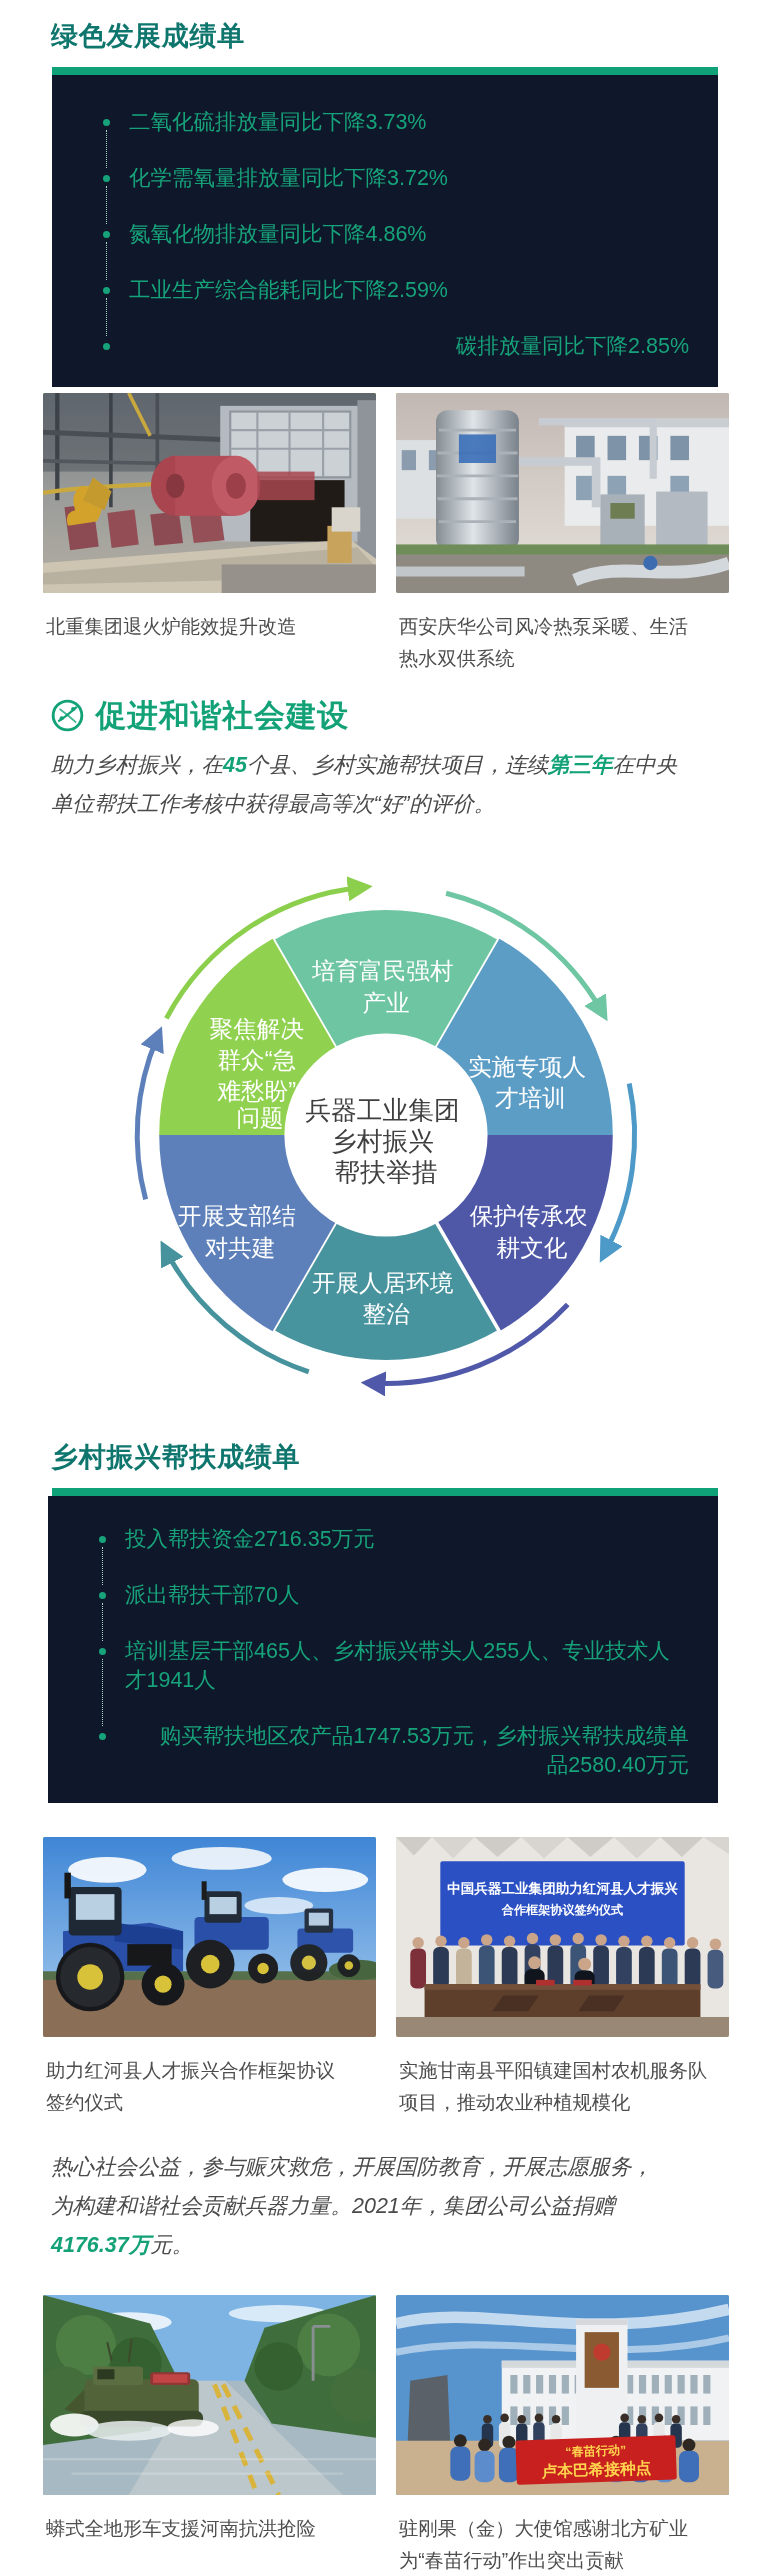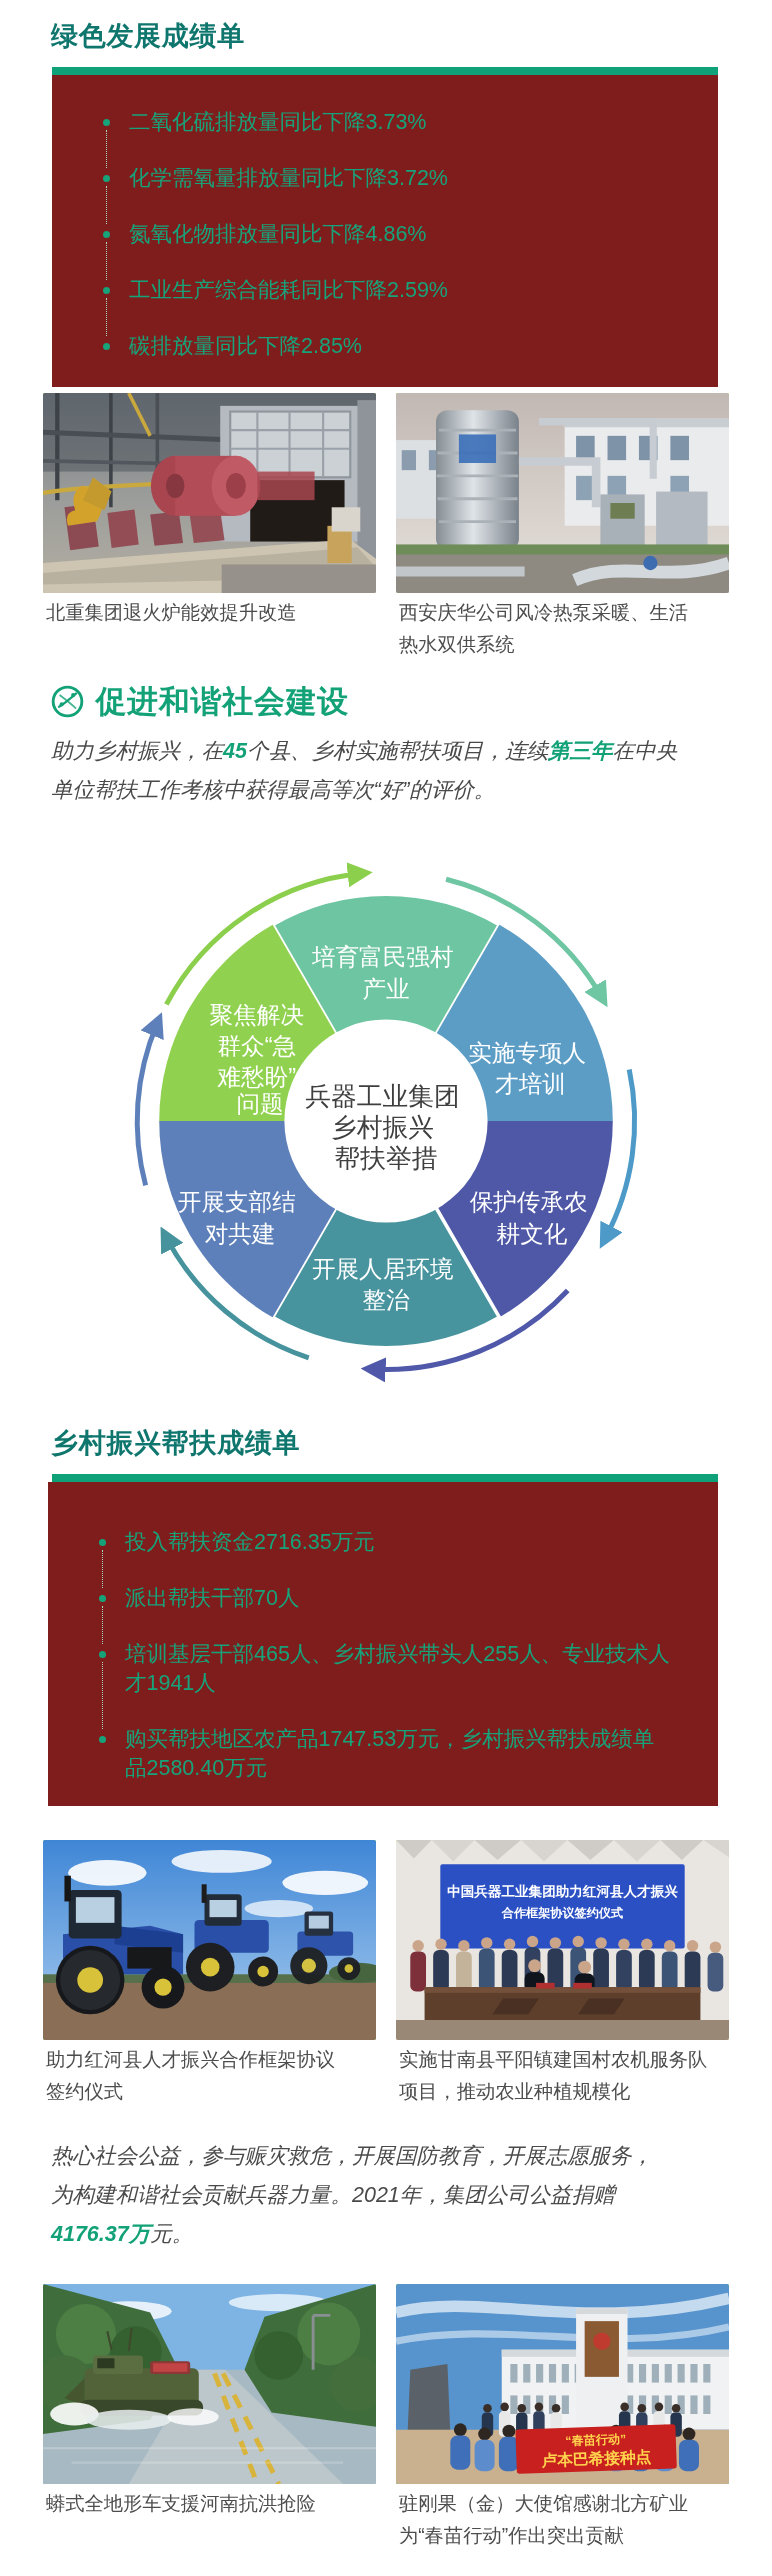--- a/index.html
+++ b/index.html
@@ -12,45 +12,45 @@
   .page { width:772px; padding-top:20px; }
 
   
   .sec-title {
     margin-left:51px; font-size:27px; font-weight:bold; color:#0f766e;
     letter-spacing:0.7px; line-height:1.2;
   }
   .green-bar { height:8.6px; background:#0fa278; margin:14.3px 54px 0 52px; }
 
   
-  .stat-box { background:#7f1d1d; margin:0 54px 0 52px; padding:33px 29px 26px 77px; }
+  .stat-box { background:#0f172a; margin:0 54px 0 52px; padding:33px 29px 26px 77px; }
   .stat-box ul { list-style:none; }
   .stat-box li { position:relative; margin-bottom:27px; }
-  .stat-box li:last-child { margin-bottom:0; }
+  .stat-box li:last-child { margin-bottom:0;text-align:right; }
   .stat-text {
     font-size:21.5px; line-height:29px; color:#17a37a; font-weight:500;
     white-space:pre-line; display:block;
   }
   .stat-box li::before {
     content:''; position:absolute; left:-26px; top:10.7px;
     width:7.2px; height:7.2px; border-radius:50%; background:#17a37a;
   }
   .stat-box li:not(:last-child)::after {
     content:''; position:absolute; left:-23px; top:21.5px; bottom:-31px;
     border-left:1.4px dotted #a9d8c5;
   }
 
   
   .photo-row { display:flex; gap:20px; margin:5.7px 43px 0 43px; }
   .photo-card {
     width:333px; height:200px; border-radius:2px; overflow:hidden;
     background:#84cc16; flex:none;
   }
   .photo-card svg { display:block; width:100%; height:100%; }
-  .caption-row { display:flex; gap:20px; margin:4px 43px 0 43px; }
+  .caption-row { display:flex; gap:20px; margin:18px 43px 0 43px; }
   .caption {
     width:333px; flex:none; font-size:19.3px; line-height:32px; color:#4d4d4d;
     white-space:pre-line; padding-left:2.9px;
   }
 
   
   .harmony-head { display:flex; align-items:center; gap:11.4px; margin:20px 0 0 51px; }
   .harmony-head .icon { width:33px; height:33px; flex:none; }
   .harmony-title { font-size:31px; font-weight:bold; color:#13a277; letter-spacing:0.7px; }
 
@@ -283,21 +283,21 @@
       <path d="M730,308 A348,348 0 0 1 697,543" fill="none" stroke-width="7" marker-end="url(#mS)" stroke="#4d9ac9"></path>
       <path d="M644,617 A348,348 0 0 1 372,727" fill="none" stroke-width="7" marker-end="url(#mI)" stroke="#5059a9"></path>
       <path d="M282,711 A348,348 0 0 1 83,543" fill="none" stroke-width="7" marker-end="url(#mT)" stroke="#46939e"></path>
       <path d="M54,470 A348,348 0 0 1 70,244" fill="none" stroke-width="7" marker-end="url(#mB)" stroke="#5e80ba"></path>
     </svg>
   </div>
 
   <h2 class="sec-title mt-title2">乡村振兴帮扶成绩单</h2>
   <div class="green-bar"></div>
 
-  <div class="stat-box" style="padding-top:46px; padding-bottom:23px;margin-left:48px;">
+  <div class="stat-box" style="padding-top:29px; padding-bottom:23px;margin-left:48px;">
     <ul>
       <li>
           <span class="stat-text">投入帮扶资金2716.35万元</span>
         </li>
       <li>
           <span class="stat-text">派出帮扶干部70人</span>
         </li>
       <li>
           <span class="stat-text">培训基层干部465人、乡村振兴带头人255人、专业技术人
 才1941人</span>

